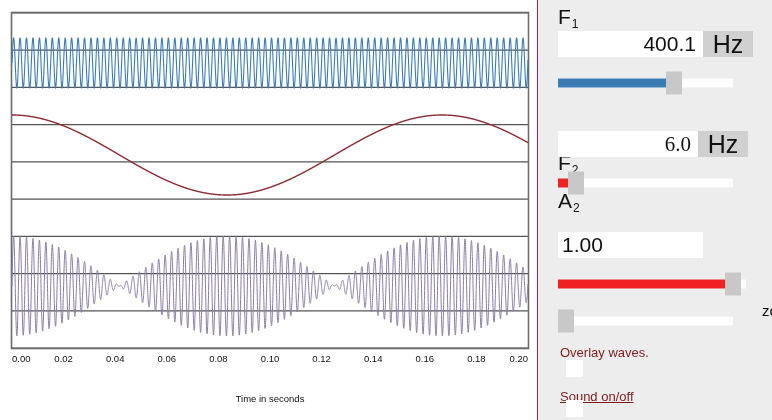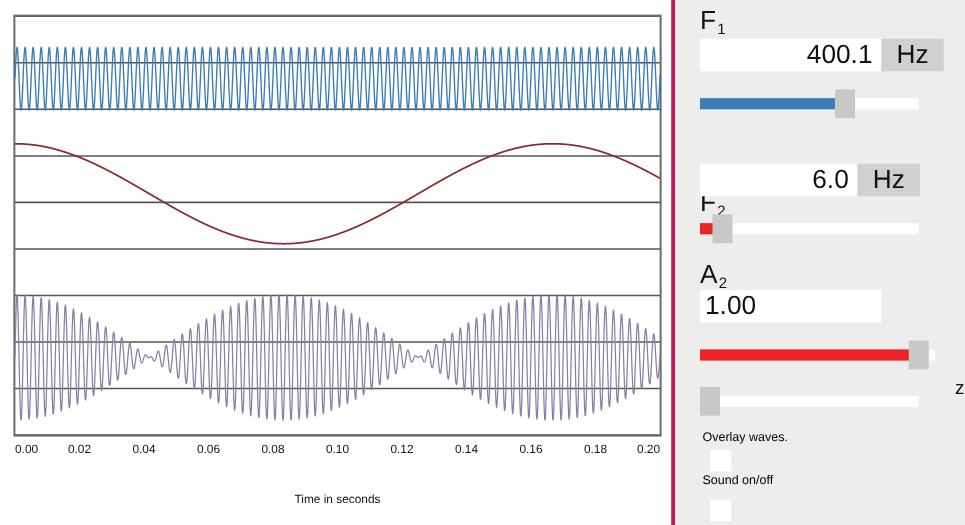--- a/index.html
+++ b/index.html
@@ -11,21 +11,21 @@
   #app{position:relative;width:772px;height:420px;display:flex;}
 
   
   #plot-panel{position:relative;width:537px;height:420px;background:#a21caf;}
   #plot-svg{display:block;}
 
   
   #controls{
     position:relative;width:235px;height:420px;
     background:#ededed;
-    border-left:3px solid #be185d;
+    border-left:1px solid #be185d;
     box-sizing:border-box;
   }
   .ctl-label{
     position:absolute;
     font-size:21px;color:#111;
     line-height:1;
     letter-spacing:0px;
   }
   .ctl-label sub{font-size:12px;vertical-align:baseline;position:relative;top:4px;left:1px;}
 
@@ -35,42 +35,42 @@
     border:none;
     font-size:21px;color:#111;
     display:flex;align-items:center;justify-content:flex-end;
     padding:0 7px 0 4px;
     box-sizing:border-box;
     font-family:"Liberation Sans", sans-serif;
   }
   .value-box.left{justify-content:flex-start;padding-left:4px;}
   .unit-box{
     background:#d0d0d0;
-    font-size:21px;color:#111;
+    font-size:25px;color:#111;
     display:flex;align-items:center;justify-content:center;
     box-sizing:border-box;
   }
 
   .slider{position:absolute;box-sizing:border-box;}
   .slider .track{
     position:absolute;left:0;top:50%;transform:translateY(-50%);
     height:9px;width:100%;background:#fdfdfd;
   }
   .slider .fill{
     position:absolute;left:0;top:50%;transform:translateY(-50%);
     height:9px;background:#3c7cb5;
   }
   .slider .fill.red{background:#ee2222;}
   .slider .handle{
     position:absolute;top:50%;transform:translateY(-50%);
     width:16px;height:23px;background:#c8c8c8;
   }
 
   .chk-label{
-    position:absolute;font-size:10px;color:#000000;line-height:1;
+    position:absolute;font-size:13px;color:#7f1d1d;line-height:1;
   }
   .checkbox{
     position:absolute;width:17px;height:17px;background:#ffffff;border:none;
   }
   .zoom-label{position:absolute;font-size:15px;color:#111;line-height:1;margin-left:36px;}
 </style>
 </head>
 <body>
 
 <div id="app">
@@ -123,47 +123,47 @@
     <div class="slider" style="left:20px;top:71px;width:175px;height:23px;">
       <div class="track"></div>
       <div class="fill" id="f1-fill" style="width: 116.12px; background: rgb(60, 124, 181);"></div>
       <div class="handle" id="f1-handle" style="left: 108.12px;"></div>
     </div>
 
     <div class="ctl-label" style="left:20px;top:106px;margin-top:46px;">
       <span>F</span><sub>2</sub>
     </div>
     <div class="value-row" style="left:20px;top:131px;width:195px;height:26px;">
-      <div class="value-box" style="width:126px;">6.0</div>
+      <div class="value-box" style="width:140px;font-family:Liberation Serif, serif;">6.0</div>
       <div class="unit-box" style="width:50px;">Hz</div>
     </div>
     <div class="slider" style="left:20px;top:171px;width:175px;height:23px;">
       <div class="track"></div>
       <div class="fill red" id="f2-fill" style="width: 17.54px; background: rgb(238, 34, 34);"></div>
       <div class="handle" id="f2-handle" style="left: 9.54px;"></div>
     </div>
 
-    <div class="ctl-label" style="left:20px;top:209px;">
+    <div class="ctl-label" style="left:20px;top:190px;">
       <span>A</span><sub>2</sub>
     </div>
     <div class="value-row" style="left:20px;top:232px;width:146px;height:26px;">
       <div class="value-box left" style="width:145px;">1.00</div>
     </div>
     <div class="slider" style="left:20px;top:272px;width:188px;height:23px;">
       <div class="track"></div>
       <div class="fill red" id="a2-fill" style="width: 174.84px; background: rgb(238, 34, 34);"></div>
       <div class="handle" id="a2-handle" style="left: 166.84px;"></div>
     </div>
 
     <div class="zoom-label" style="left:188px;top:303px;">zoom</div>
     <div class="slider" style="left:20px;top:309px;width:175px;height:23px;">
       <div class="track"></div>
       <div class="handle" id="zoom-handle" style="left: 0px;"></div>
     </div>
 
     <div class="chk-label" style="left:22px;top:346px;">Overlay waves.</div>
     <div class="checkbox" style="left:28px;top:360px;"></div>
 
-    <div class="chk-label" style="left:22px;top:380px;">Sound on/off</div>
+    <div class="chk-label" style="left:22px;top:390px;text-decoration:underline;">Sound on/off</div>
     <div class="checkbox" style="left:28px;top:400px;"></div>
 
   </div>
 </div>
 
 </body></html>

